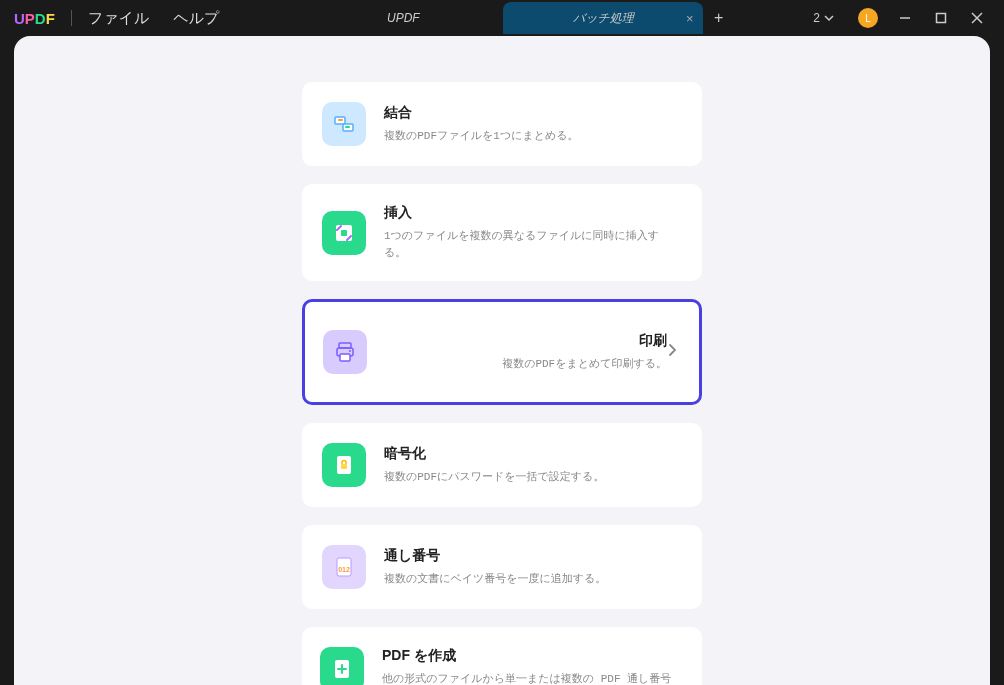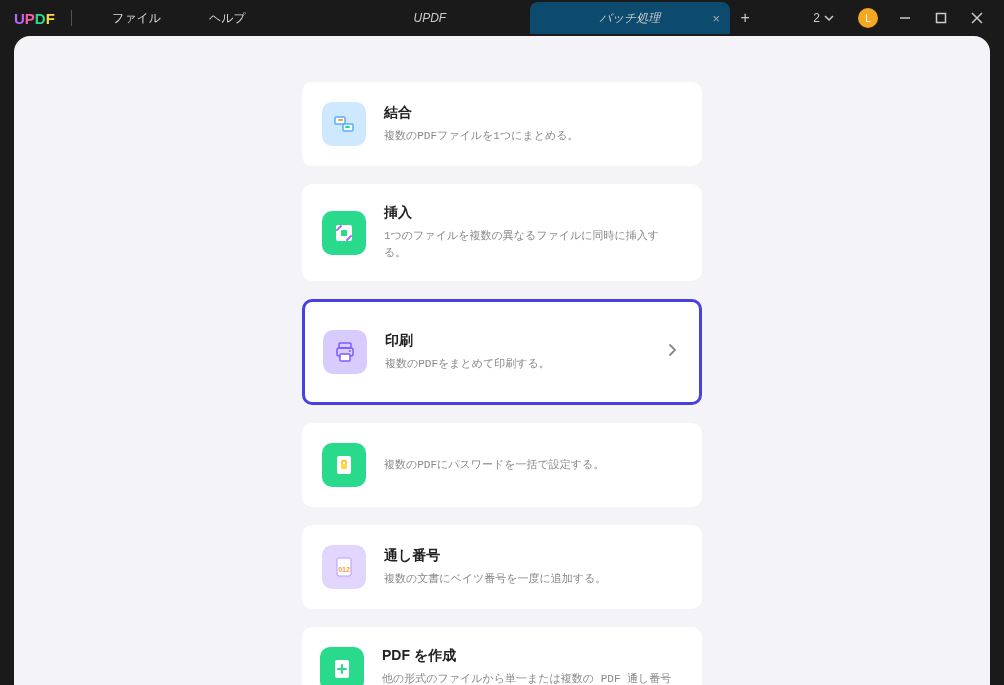--- a/index.html
+++ b/index.html
@@ -13,21 +13,21 @@
     padding-left: 14px;
     color: #ddd;
     font-size: 13px;
   }
   .logo { display: flex; font-weight: bold; font-size: 15px; }
   .logo span:nth-child(1){color:#b368ff;}
   .logo span:nth-child(2){color:#ff5ca7;}
   .logo span:nth-child(3){color:#29d98c;}
   .logo span:nth-child(4){color:#ffd84a;}
   .sep { width:1px; height:16px; background:#555; margin:0 16px; }
-  .menu-item { margin-right: 24px; cursor: pointer; font-size: 12px; margin-left: 24px; }
+  .menu-item { margin-right: 24px; cursor: pointer; font-size: 15px; }
 
   .tabs { display:flex; align-items:center; margin-left: 60px; height:36px;font-style:italic; }
   .tab {
     width: 200px; height: 32px; display:flex; align-items:center; justify-content:center;
     color:#ccc; font-size:12px; position:relative; cursor:pointer;
   }
   .tab.active {
     background:#0c4a6e;
     border-top-left-radius: 8px; border-top-right-radius: 8px;
   }
@@ -45,21 +45,21 @@
     overflow:hidden;
   }
   .card-list {
     width: 400px; margin: 16px auto; padding-top: 30px; display:flex; flex-direction:column; gap:18px;
   }
   .card {
     background:#fff; border-radius:10px; padding:18px 22px 18px 18px; display:flex; align-items:center;
     border:2px solid transparent; cursor:pointer; position:relative;
   }
   .card.highlight {
-    border:3px solid #4a3fe4; padding:28px 22px 28px 18px;
+    border:3px solid #4a3fe4; padding:28px 22px 28px 18px;text-align:right;
   }
   .card-icon {
     width:44px; height:44px; border-radius:10px; flex-shrink:0; display:flex; align-items:center; justify-content:center; margin-right:18px;
   }
   .card-body { flex:1; }
   .card-title { font-size:14px; font-weight:600; color:#222; margin-bottom:6px; }
   .card-desc { font-size:11px; color:#888; line-height:1.5;font-family:Liberation Mono, monospace; }
   .chev { color:#888; font-size:16px; }
 
   .ic-blue { background:#cde8ff; }
@@ -184,20 +184,21 @@
 
     <div class="card">
       <div class="card-icon ic-green2">
         <svg class="svg-icon" viewBox="0 0 24 24">
             <rect x="5" y="3" width="14" height="18" rx="2" fill="#fff"></rect>
             <rect x="9" y="11" width="6" height="5" rx="1" fill="#ffd84a"></rect>
             <path d="M10 11 v-1.5 a2 2 0 0 1 4 0 V11" stroke="#ffb800" stroke-width="1.5" fill="none"></path>
           </svg>
       </div>
       <div class="card-body">
+        <div class="card-title">暗号化</div>
         <div class="card-desc">複数のPDFにパスワードを一括で設定する。</div>
       </div>
     </div>
 
     <div class="card">
       <div class="card-icon ic-purple2">
         <svg class="svg-icon" viewBox="0 0 24 24">
             <rect x="5" y="3" width="14" height="18" rx="2" fill="#fff" stroke="#b89aff" stroke-width="1"></rect>
             <text x="12" y="17" font-size="7" text-anchor="middle" fill="#ff9a3c" font-weight="bold">012</text>
           </svg>

